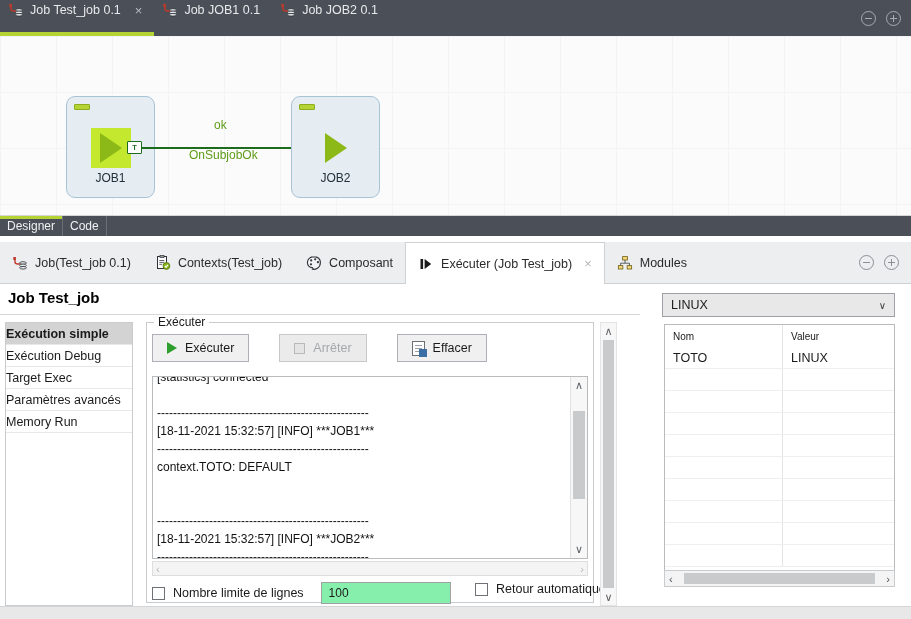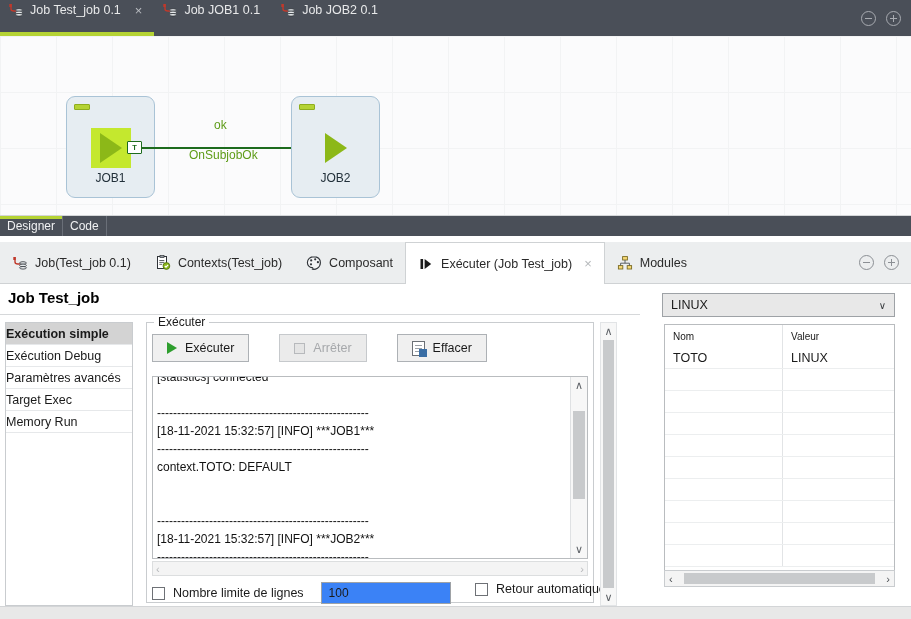--- a/index.html
+++ b/index.html
@@ -206,21 +206,21 @@
     position: absolute; left: 152px; top: 277px; width: 436px; height: 15px;
     background: #f4f4f4; border: 1px solid #dcdedf;
     display: flex; align-items: center; justify-content: space-between;
     padding: 0 3px; color: #b6b8ba; font-size: 11px;
   }
 
   .optrow { position: absolute; left: 152px; top: 298px; display:flex; align-items:center; gap:8px; }
   .cbx { width: 13px; height: 13px; border: 1.3px solid #6e7176; background: #fff; display:inline-block; }
   .opt-label { font-size: 12.5px; color:#1a1a1a; }
   .numbox {
-    width: 130px; height: 22px; border: 1px solid #9ea2a6; background: #3b82f6;
+    width: 130px; height: 22px; border: 1px solid #9ea2a6; background: #86efac;
     display:flex; align-items:center; padding-left: 7px; font-size:12px; color:#1a1a1a;
     margin-left: 9px;
   }
   .optrow2 { position:absolute; left: 468px; top: 298px; display:flex; align-items:center; gap:8px;padding-left:7px;}
 
   
   .main-vscroll {
     position:absolute; left: 600px; top: 38px; width: 17px; height: 284px;
     background:#f7f7f7; border:1px solid #e2e4e6;
   }
@@ -422,24 +422,24 @@
     <div class="title-rule"></div>
 
     <div class="leftlist">
       <div class="li sel">
         <span>Exécution simple</span>
       </div>
       <div class="li">
         <span>Exécution Debug</span>
       </div>
       <div class="li">
+        <span>Target Exec</span>
+      </div>
+      <div class="li">
         <span>Paramètres avancés</span>
-      </div>
-      <div class="li">
-        <span>Target Exec</span>
       </div>
       <div class="li">
         <span>Memory Run</span>
       </div>
     </div>
 
     <div class="groupbox"></div>
     <div class="gb-legend">Exécuter</div>
 
     <div class="btnrow">

